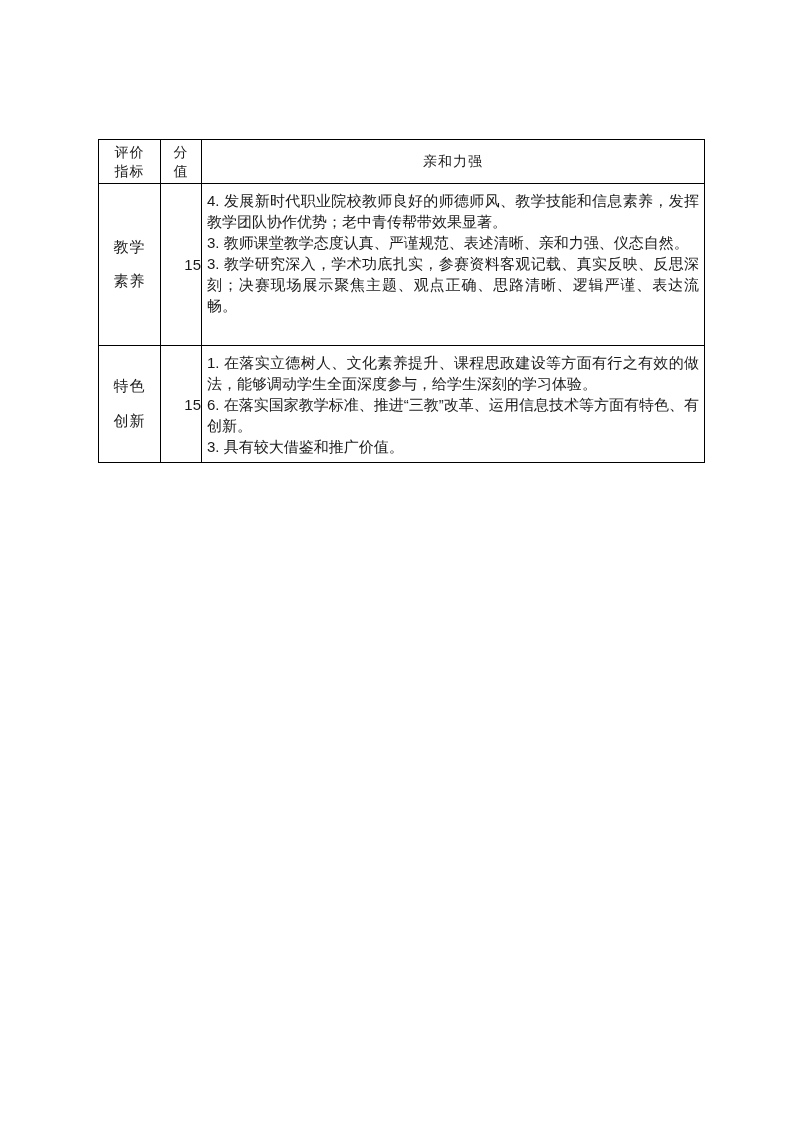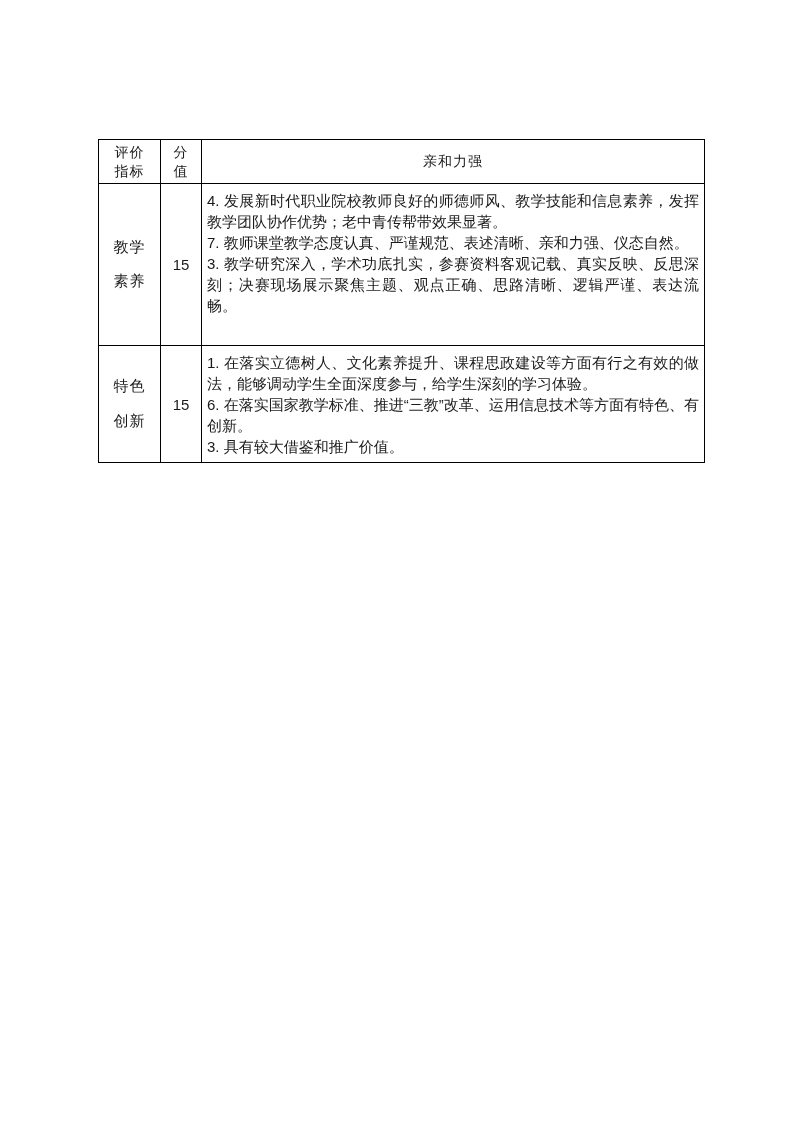--- a/index.html
+++ b/index.html
@@ -57,21 +57,21 @@
   .ind-lines {
     display: flex;
     flex-direction: column;
     align-items: center;
     justify-content: center;
   }
   .row-0 .ind-lines { gap: 15px; }
   .row-1 .ind-lines { gap: 16px; }
 
   td.score-cell {
-    text-align: center;
+    text-align: right;
     vertical-align: middle;
     font-size: 15px;
   }
   td.elements-cell {
     vertical-align: top;
     padding: 6px 5px 5px 5px;
     font-size: 15px;
     line-height: 21px;
     text-align: justify;
   }
@@ -104,21 +104,21 @@
       <tr class="body-row row-0">
         <td class="indicator-cell">
           <div class="ind-lines">
             <span>教学</span>
             <span>素养</span>
           </div>
         </td>
         <td class="score-cell">15</td>
         <td class="elements-cell">
           <div class="element-item">4. 发展新时代职业院校教师良好的师德师风、教学技能和信息素养，发挥教学团队协作优势；老中青传帮带效果显著。</div>
-          <div class="element-item">7. 教师课堂教学态度认真、严谨规范、表述清晰、亲和力强、仪态自然。</div>
+          <div class="element-item">3. 教师课堂教学态度认真、严谨规范、表述清晰、亲和力强、仪态自然。</div>
           <div class="element-item">3. 教学研究深入，学术功底扎实，参赛资料客观记载、真实反映、反思深刻；决赛现场展示聚焦主题、观点正确、思路清晰、逻辑严谨、表达流畅。</div>
         </td>
       </tr>
       <tr class="body-row row-1">
         <td class="indicator-cell">
           <div class="ind-lines">
             <span>特色</span>
             <span>创新</span>
           </div>
         </td>

